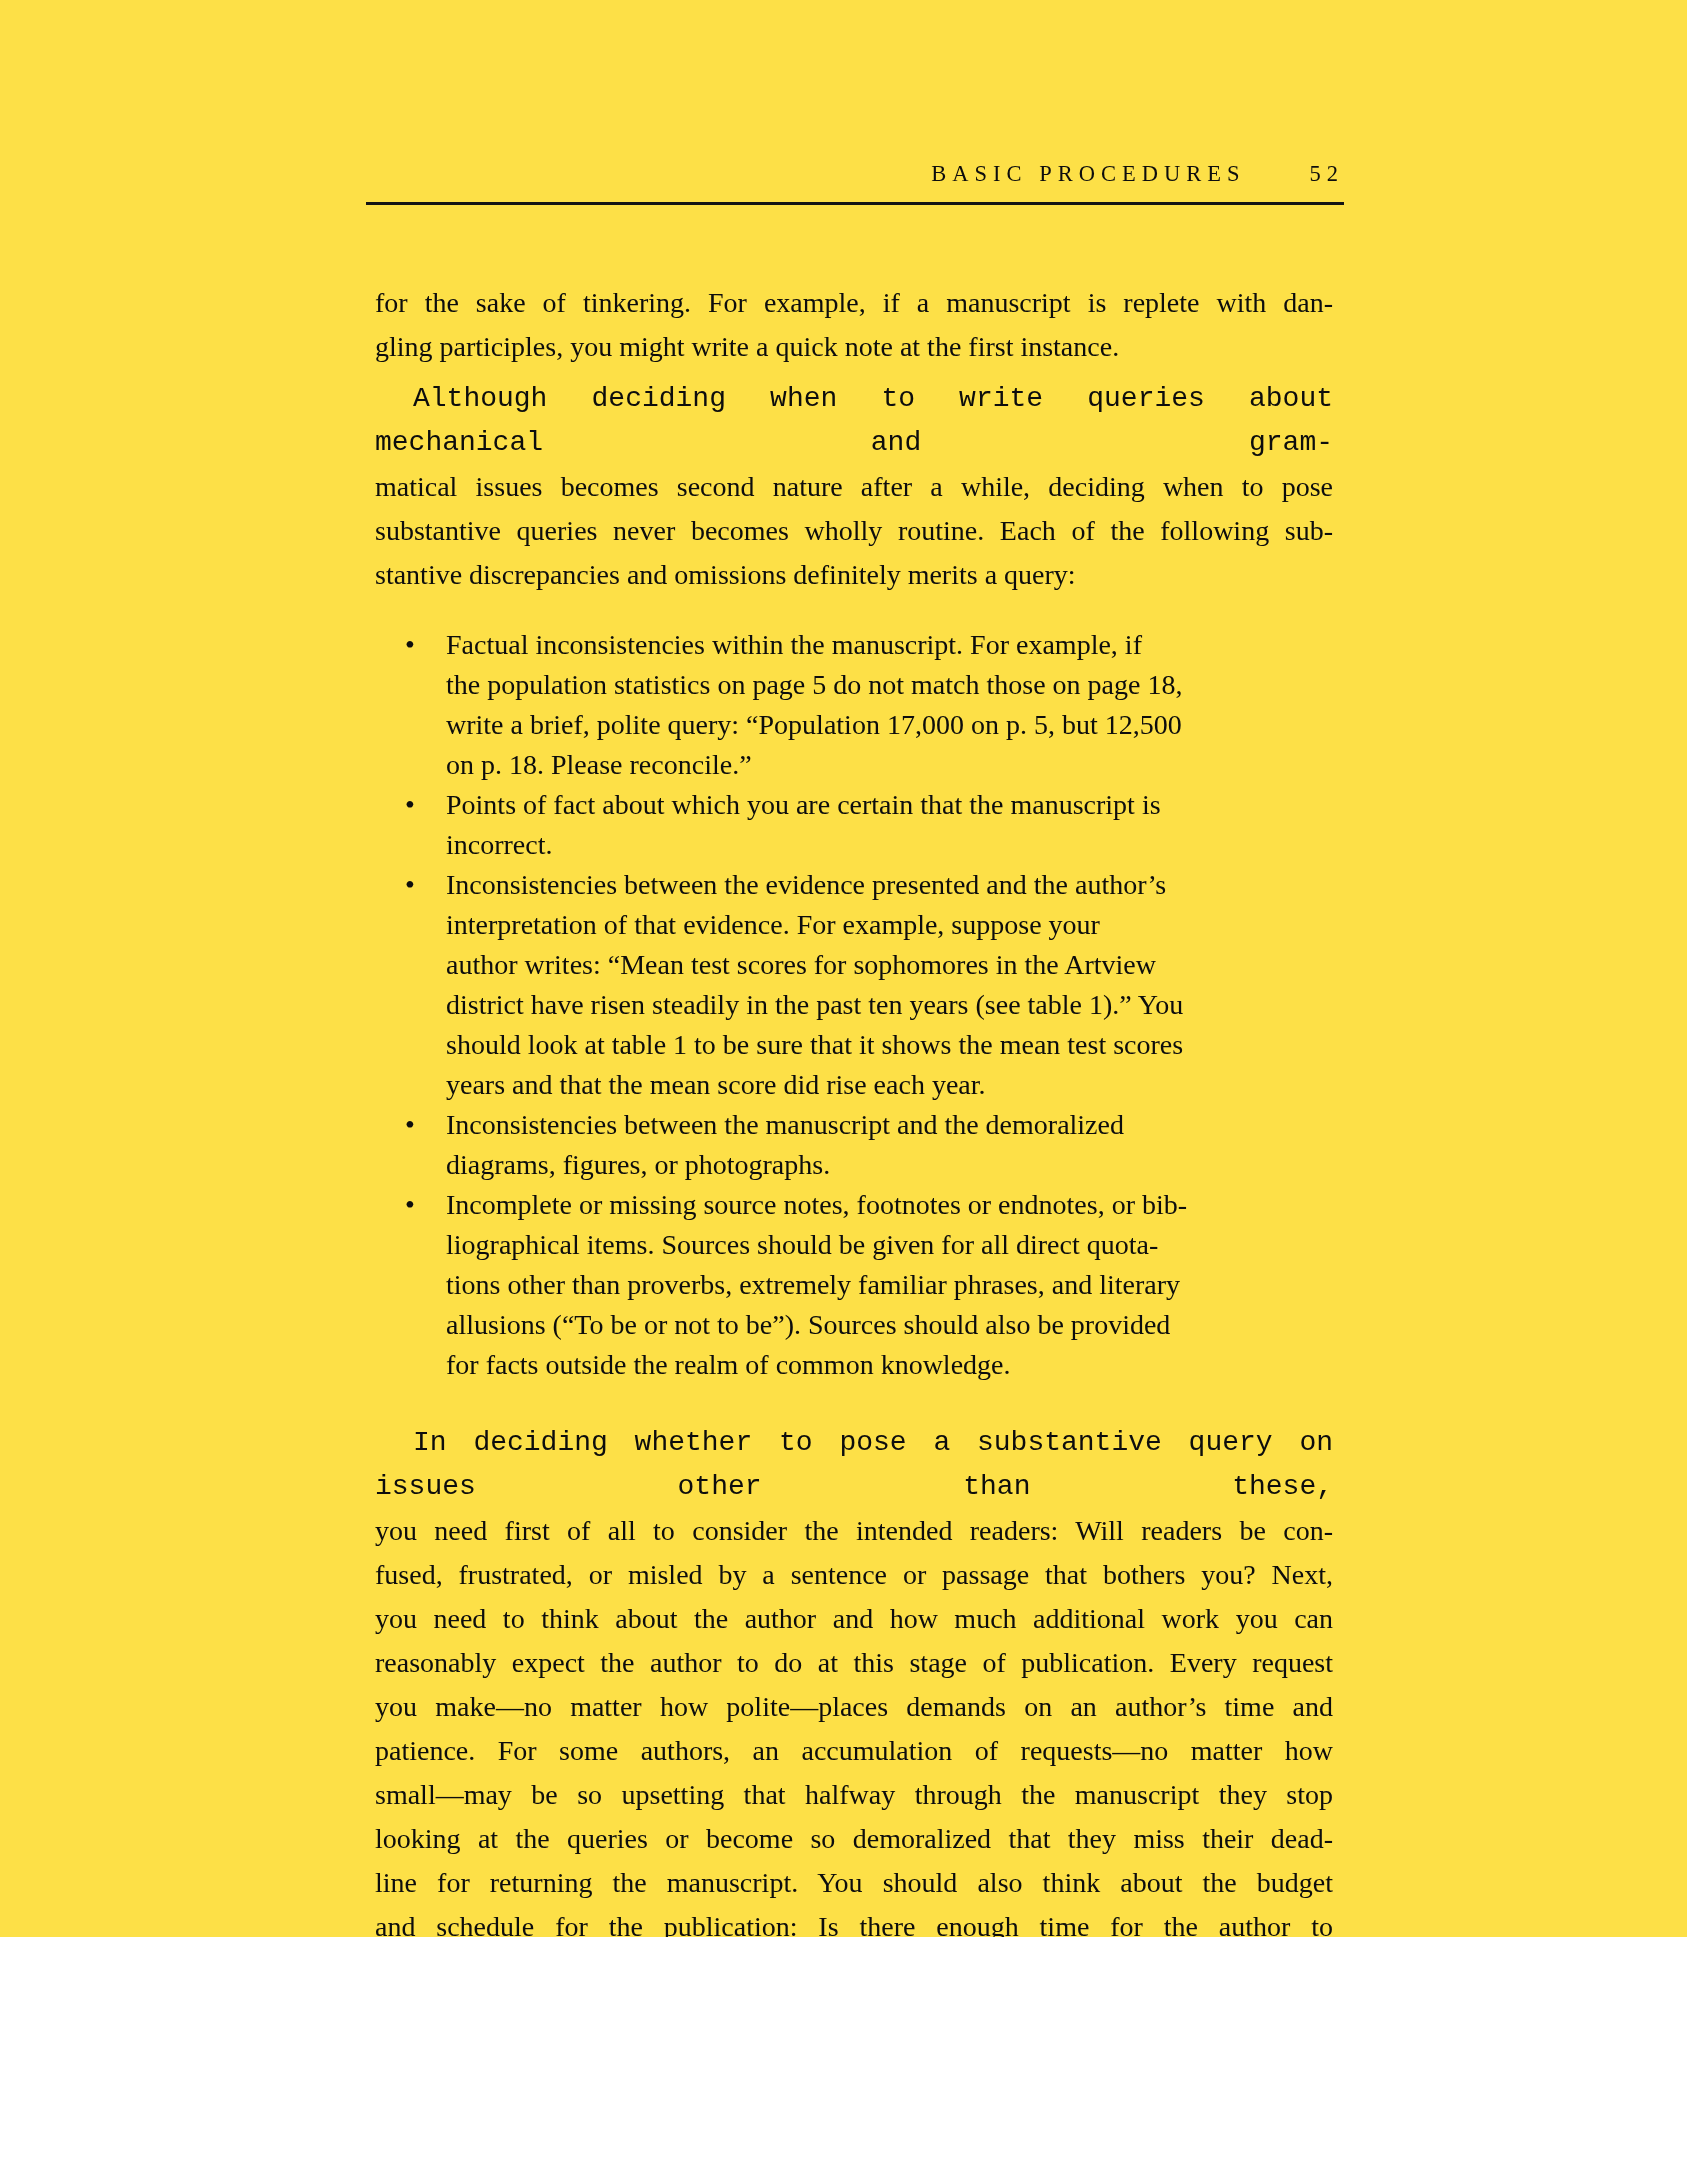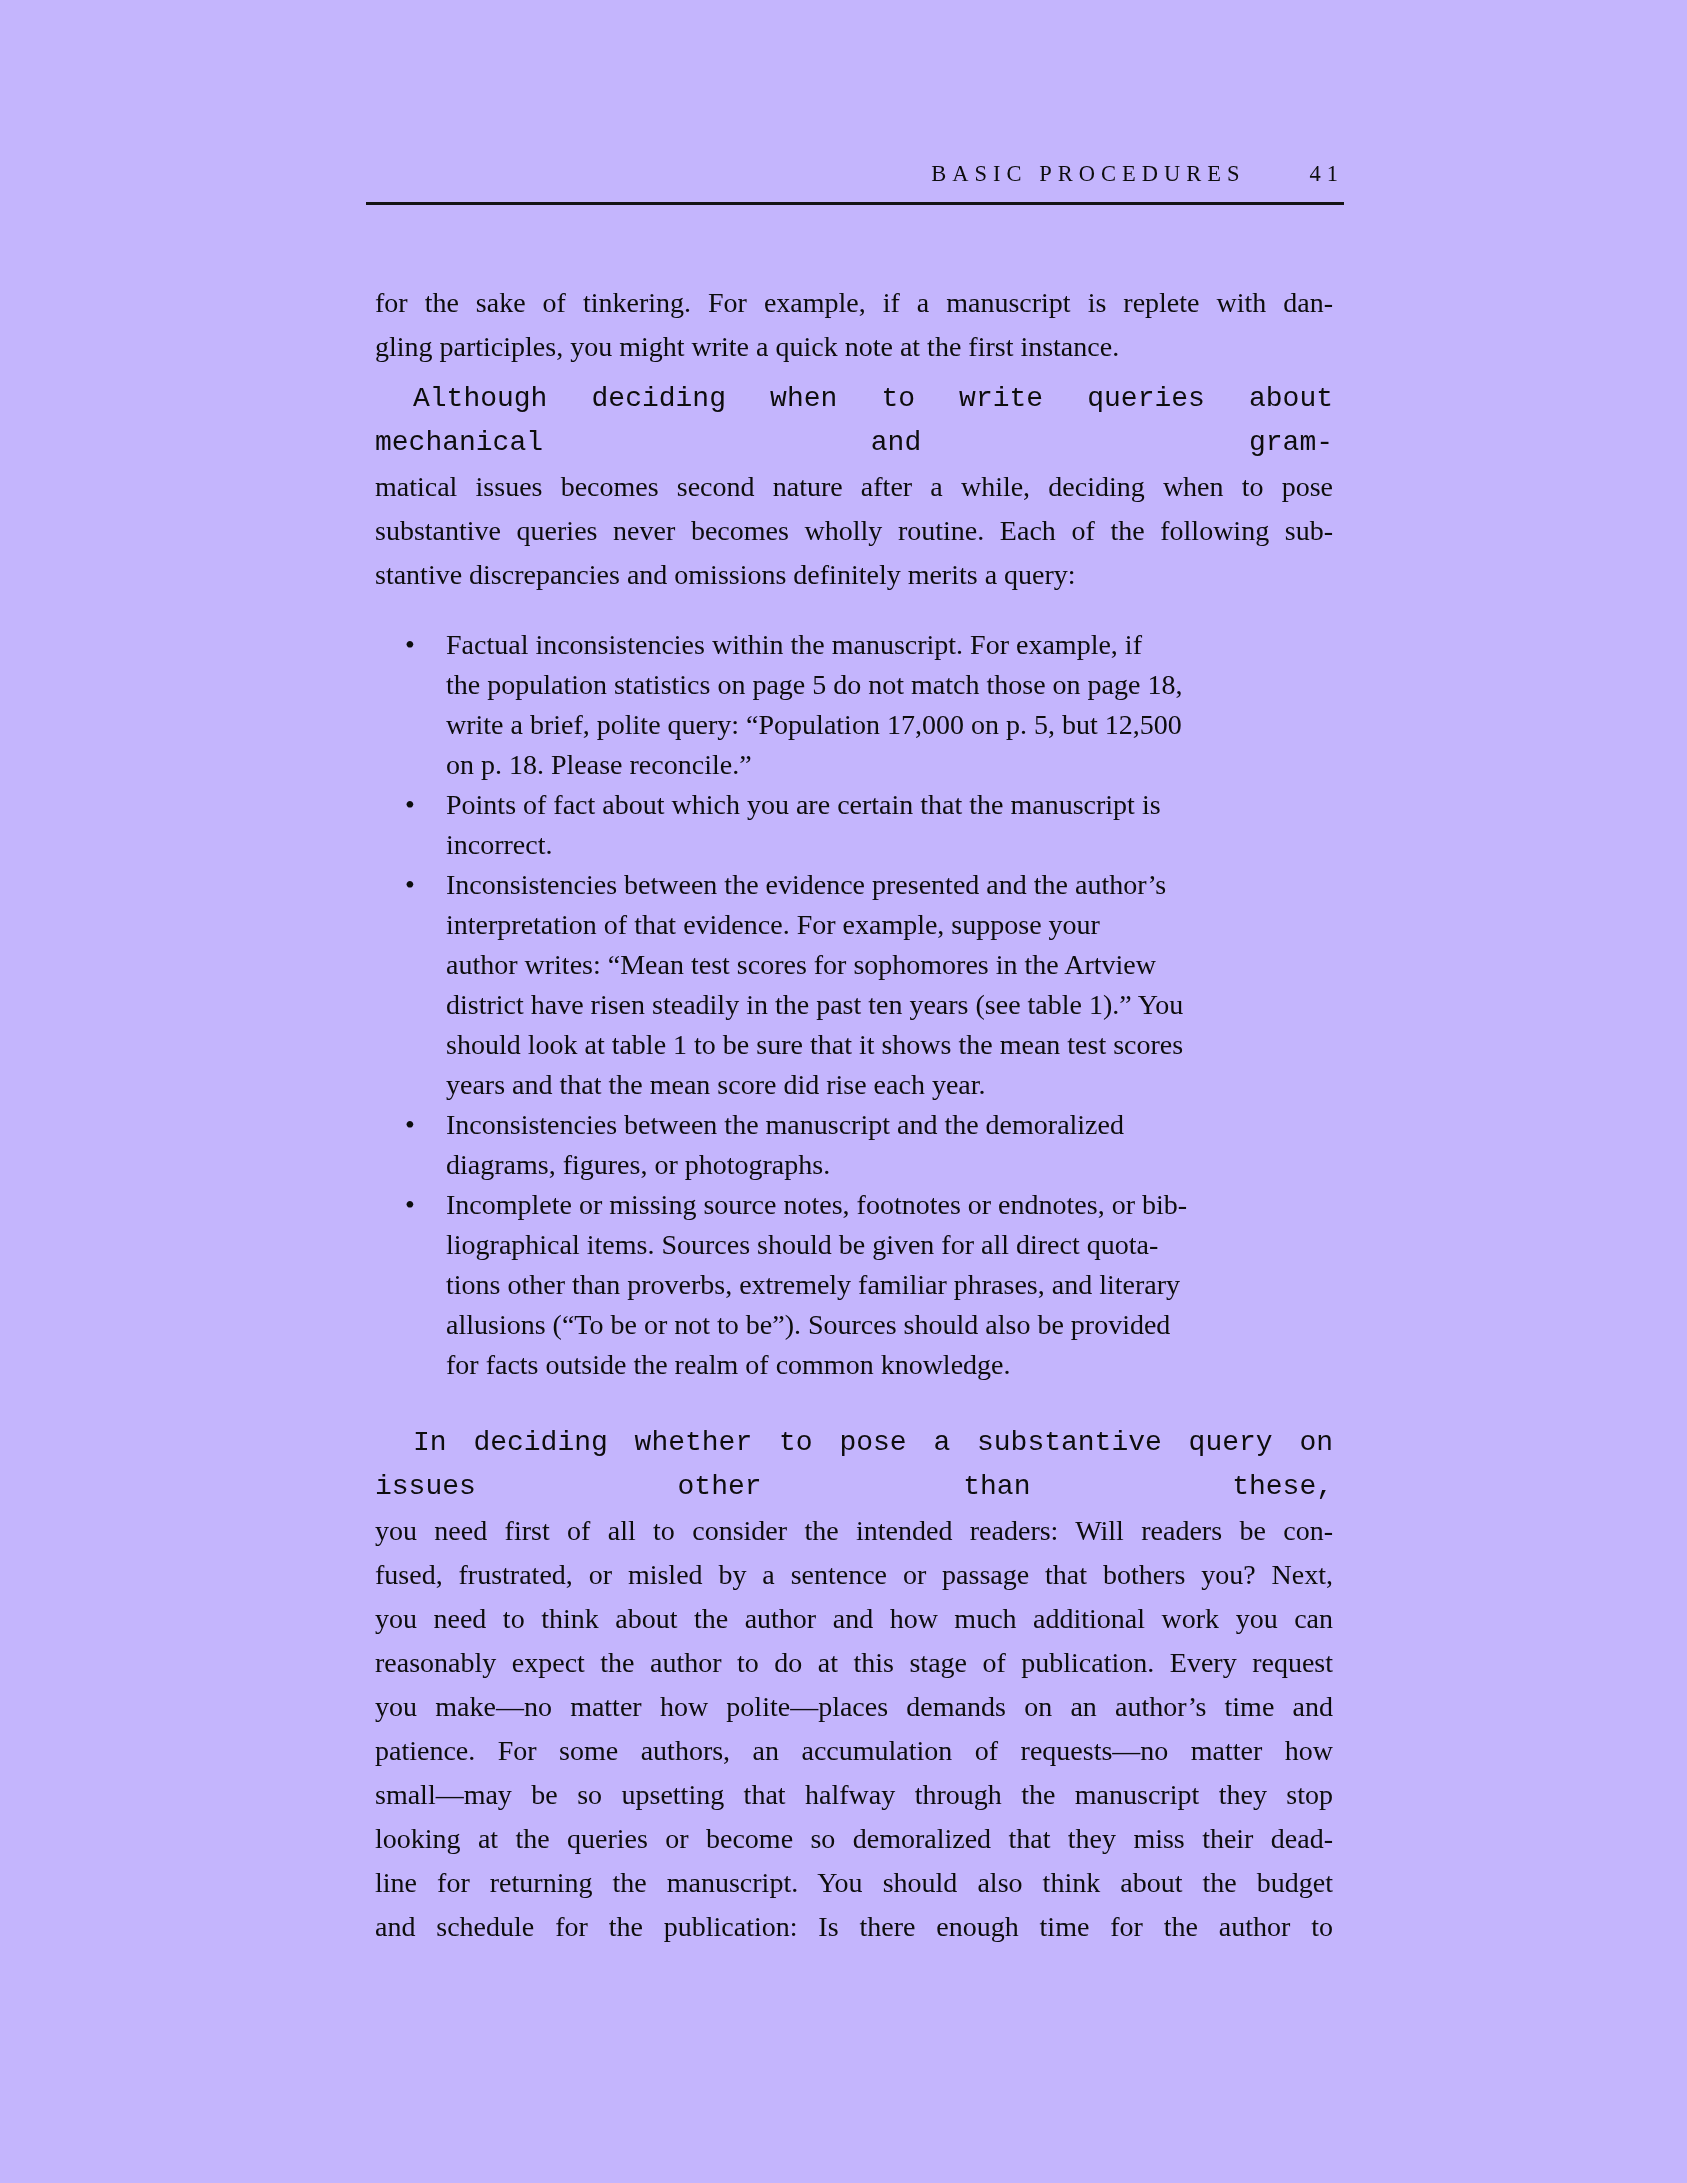--- a/index.html
+++ b/index.html
@@ -1,22 +1,22 @@
 <!DOCTYPE html>
 <html style="font-size:10.6px"><head>
 <meta charset="utf-8">
 <style>
   html, body { margin: 0; padding: 0; background: #ffffff; }
   body { width: 1687px; height: 2183px; }
 
   .page {
     position: relative;
     width: 1687px;
-    height: 2183px;
-    background: #c4b5fd;
+    height: 1937px;
+    background: #fde047;
     overflow: hidden;
     font-family: "Liberation Serif", "DejaVu Serif", serif;
     color: #0d0d0d;
   }
 
   
   .header {
     position: absolute;
     top: 163px;
     left: 366px;
@@ -69,21 +69,21 @@
   }
 
   .bullet-list + .paragraph { margin-top: 36px; }
 </style>
 </head>
 <body>
 
 <div class="page">
   <div class="header">
     <span>BASIC PROCEDURES</span>
-    <span class="page-number">41</span>
+    <span class="page-number">52</span>
   </div>
   <div class="rule"></div>
   <div class="body-content" id="body-content">
       <div class="paragraph">
         <div class="line jl">for the sake of tinkering. For example, if a manuscript is replete with dan-</div>
         <div class="line">gling participles, you might write a quick note at the first instance.</div>
       </div>
       <div class="paragraph">
         <div class="line jl indent">Although deciding when to write queries about mechanical and gram-</div>
         <div class="line jl">matical issues becomes second nature after a while, deciding when to pose</div>

